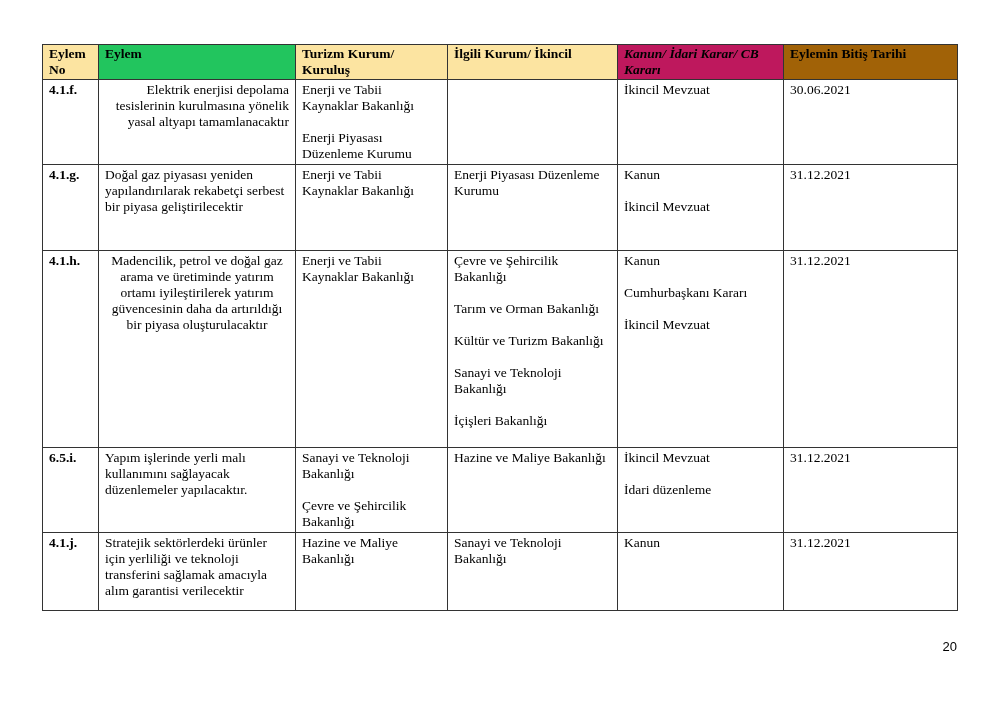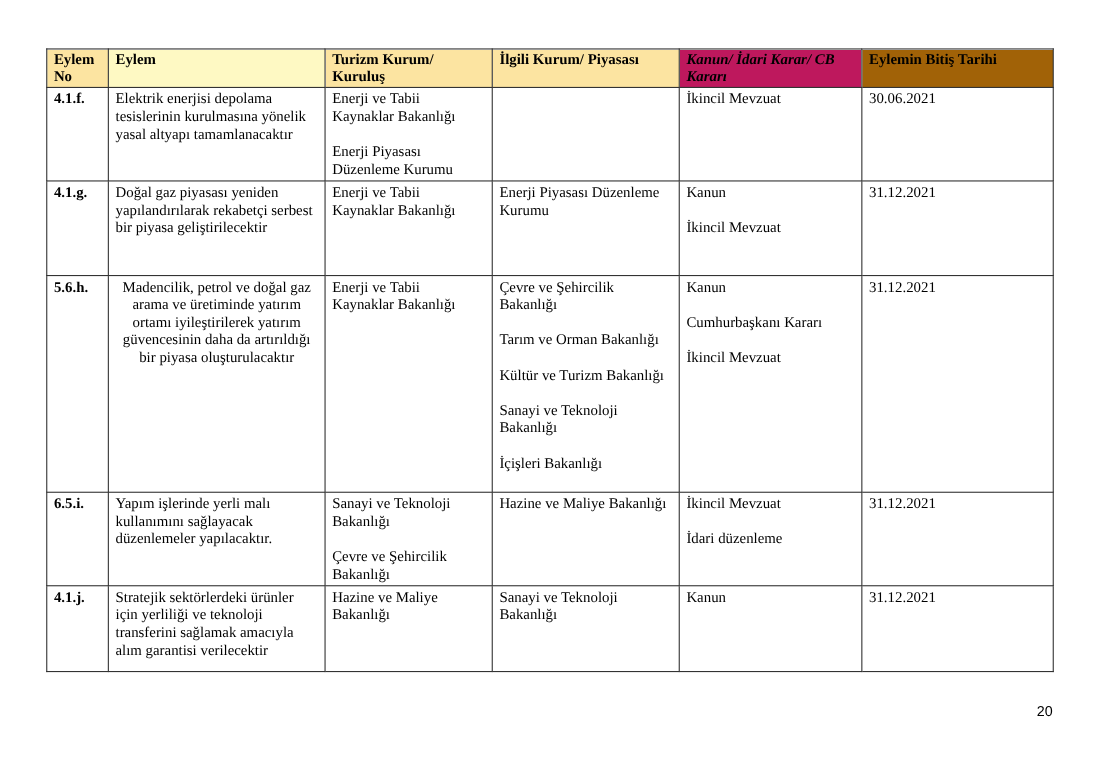--- a/index.html
+++ b/index.html
@@ -50,50 +50,50 @@
     <col style="width:56px">
       <col style="width:197px">
       <col style="width:152px">
     <col style="width:170px">
       <col style="width:166px">
       <col style="width:174px">
   </colgroup>
   <thead>
     <tr style="height:33px">
       <th style="background: rgb(252, 228, 161); border-color: rgb(51, 51, 51);">Eylem No</th>
-      <th style="background: #fef9c3; border-color: rgb(51, 51, 51);">Eylem</th>
+      <th style="background: #22c55e; border-color: rgb(51, 51, 51);">Eylem</th>
       <th style="background: rgb(252, 228, 161); border-color: rgb(51, 51, 51);">Turizm Kurum/ Kuruluş</th>
-      <th style="background: rgb(252, 228, 161); border-color: rgb(51, 51, 51);">İlgili Kurum/ Piyasası</th>
+      <th style="background: rgb(252, 228, 161); border-color: rgb(51, 51, 51);">İlgili Kurum/ İkincil</th>
       <th style="background: #be185d; border-color: rgb(51, 51, 51); font-style: italic;">Kanun/ İdari Karar/ CB Kararı</th>
       <th style="background: #a16207; border-color: rgb(51, 51, 51);">Eylemin Bitiş Tarihi</th>
     </tr>
   </thead>
   <tbody>
     <tr style="height:82px">
       <td class="col-no" style="border-color: rgb(51, 51, 51);">4.1.f.</td>
-      <td style="border-color: rgb(51, 51, 51);">Elektrik enerjisi depolama tesislerinin kurulmasına yönelik yasal altyapı tamamlanacaktır</td>
+      <td style="border-color: rgb(51, 51, 51); text-align: right;">Elektrik enerjisi depolama tesislerinin kurulmasına yönelik yasal altyapı tamamlanacaktır</td>
       <td style="border-color: rgb(51, 51, 51);">Enerji ve Tabii Kaynaklar Bakanlığı
 
 Enerji Piyasası Düzenleme Kurumu</td>
       <td style="border-color: rgb(51, 51, 51);"></td>
       <td style="border-color: rgb(51, 51, 51);">İkincil Mevzuat</td>
       <td style="border-color: rgb(51, 51, 51);">30.06.2021</td>
     </tr>
     <tr style="height:86px">
       <td class="col-no" style="border-color: rgb(51, 51, 51);">4.1.g.</td>
       <td style="border-color: rgb(51, 51, 51);">Doğal gaz piyasası yeniden yapılandırılarak rekabetçi serbest bir piyasa geliştirilecektir</td>
       <td style="border-color: rgb(51, 51, 51);">Enerji ve Tabii Kaynaklar Bakanlığı</td>
       <td style="border-color: rgb(51, 51, 51);">Enerji Piyasası Düzenleme Kurumu</td>
       <td style="border-color: rgb(51, 51, 51);">Kanun
 
 İkincil Mevzuat</td>
       <td style="border-color: rgb(51, 51, 51);">31.12.2021</td>
     </tr>
     <tr style="height:197px">
-      <td class="col-no" style="border-color: rgb(51, 51, 51);">5.6.h.</td>
+      <td class="col-no" style="border-color: rgb(51, 51, 51);">4.1.h.</td>
       <td style="border-color: rgb(51, 51, 51); text-align: center;">Madencilik, petrol ve doğal gaz arama ve üretiminde yatırım ortamı iyileştirilerek yatırım güvencesinin daha da artırıldığı bir piyasa oluşturulacaktır</td>
       <td style="border-color: rgb(51, 51, 51);">Enerji ve Tabii Kaynaklar Bakanlığı</td>
       <td style="border-color: rgb(51, 51, 51);">Çevre ve Şehircilik Bakanlığı
 
 Tarım ve Orman Bakanlığı
 
 Kültür ve Turizm Bakanlığı
 
 Sanayi ve Teknoloji Bakanlığı
 

